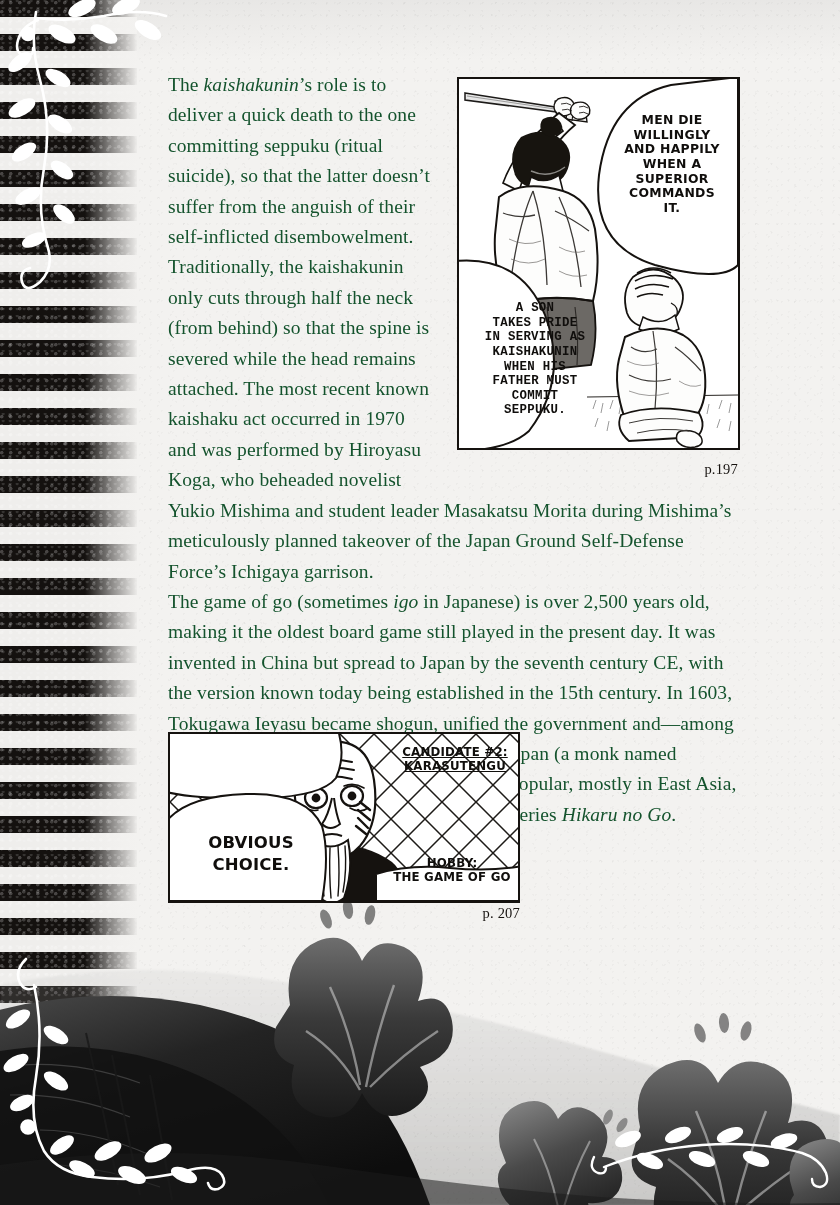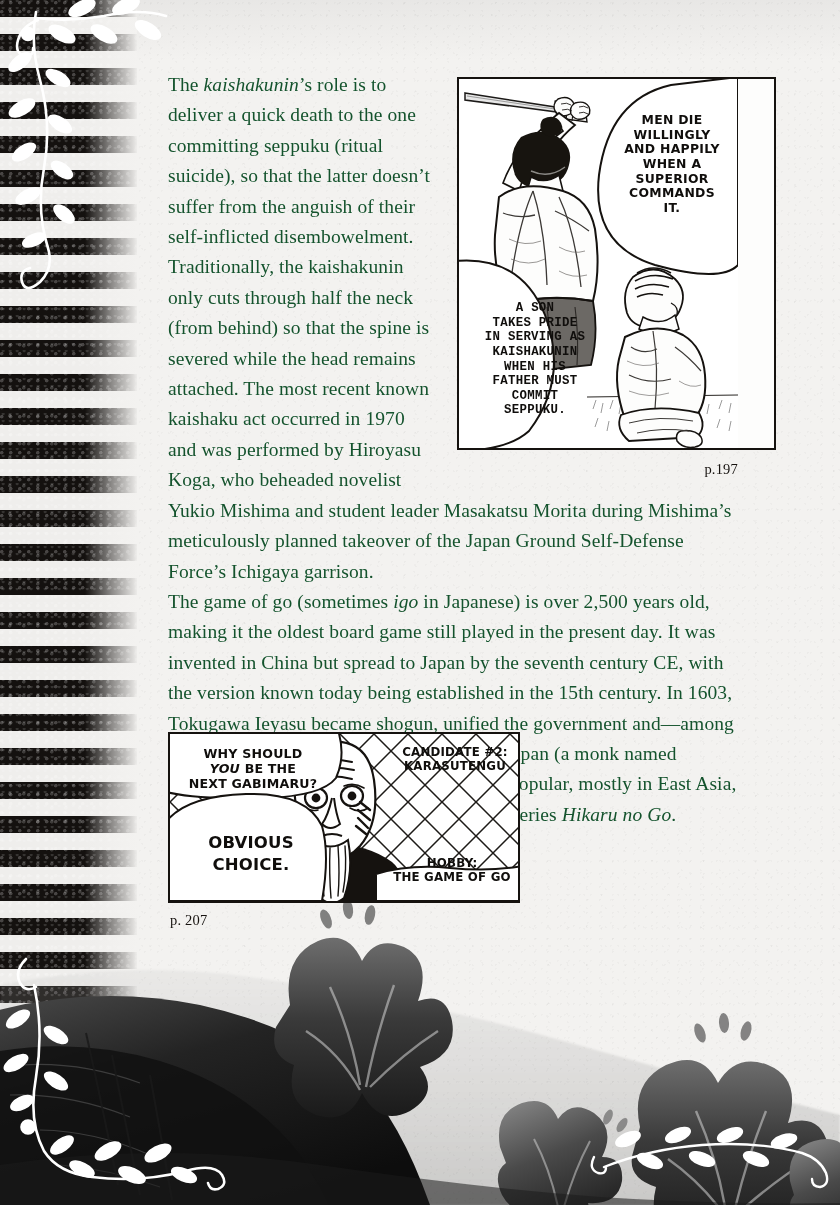--- a/index.html
+++ b/index.html
@@ -137,32 +137,32 @@
   .clearfix::after { content: ""; display: block; clear: both; }
 
   
   .panel {
     position: relative;
     background: #fdfdfc;
     border: 2px solid #15120f;
     overflow: hidden;
     box-sizing: border-box;
   }
-  .panel-1 { width: 319px; height: 373px; }
+  .panel-1 { width: 283px; height: 373px; }
   .panel-2 { width: 352px; height: 171px; }
 
   .caption {
     font-size: 14.5px;
     font-weight: normal;
     color: #171310;
     font-family: "Liberation Serif", serif;
     letter-spacing: .2px;
   }
   .cap-right { text-align: right; padding-top: 11px; padding-right: 2px; }
-  .cap-left  { text-align: left;  padding-top: 9px; padding-left: 2px; }
+  .cap-left  { text-align: right;  padding-top: 2px; padding-left: 2px; }
 
   
   .bubble-text {
     position: absolute;
     font-family: "DejaVu Sans", sans-serif;
     font-weight: bold;
     text-align: center;
     color: #100e0c;
     line-height: 1.18;
     letter-spacing: .3px;
@@ -178,21 +178,21 @@
     font-weight: bold;
     text-align: center;
     color: #100e0c;
     line-height: 1.2;
     z-index: 6;
     white-space: pre-line;
     letter-spacing: .2px;
   }
   .p2-why    { left: 8px;   top: 12px;  width: 150px; font-size: 12.6px; }
   .p2-obv    { left: 10px;  top: 98px;  width: 142px; font-size: 16.5px; line-height: 1.35; }
-  .p2-cand   { left: 224px; top: 11px;  width: 122px; font-size: 11.8px; }
+  .p2-cand   { left: 224px; top: 11px;  width: 122px; font-size: 11.8px; text-decoration: underline; }
   .p2-desc   { left: 222px; top: 58px;  width: 126px; font-size: 11.8px; }
   .p2-hobby  { left: 214px; top: 122px; width: 136px; font-size: 11.8px; }
   .p2-why em { font-style: italic; }
 </style>
 </head>
 <body>
 
 <div class="page">
 
   <svg class="ink-art" viewBox="0 0 840 340" preserveAspectRatio="none">
@@ -584,21 +584,20 @@
           </g>
         </g>
 
         <path d="M-4,-4 L168,-4 Q176,22 166,44 Q152,62 96,64 Q30,66 -4,58 Z" fill="#ffffff" stroke="#15120f" stroke-width="2"></path>
 
         <path d="M-4,88 Q16,62 76,60 Q136,58 152,92 Q160,120 152,167 L-4,167 Z" fill="#ffffff" stroke="#15120f" stroke-width="2"></path>
 
         <path d="M206,140 Q240,130 280,134 Q320,138 352,132 L352,167 L206,167 Z" fill="#ffffff" stroke="#15120f" stroke-width="2"></path>
       </svg>
 
-      <div class="p2-text p2-why">WHY SHOULD<br><em>YOU</em> BE THE<br>NEXT GABIMARU?</div>
       <div class="p2-text p2-obv">OBVIOUS
 CHOICE.</div>
       <div class="p2-text p2-cand">CANDIDATE #2:
 KARASUTENGU</div>
       <div class="p2-text p2-hobby">HOBBY:
 THE GAME OF GO</div>
     </div>
 
     <div class="caption cap-left">p. 207</div>
   </div>

